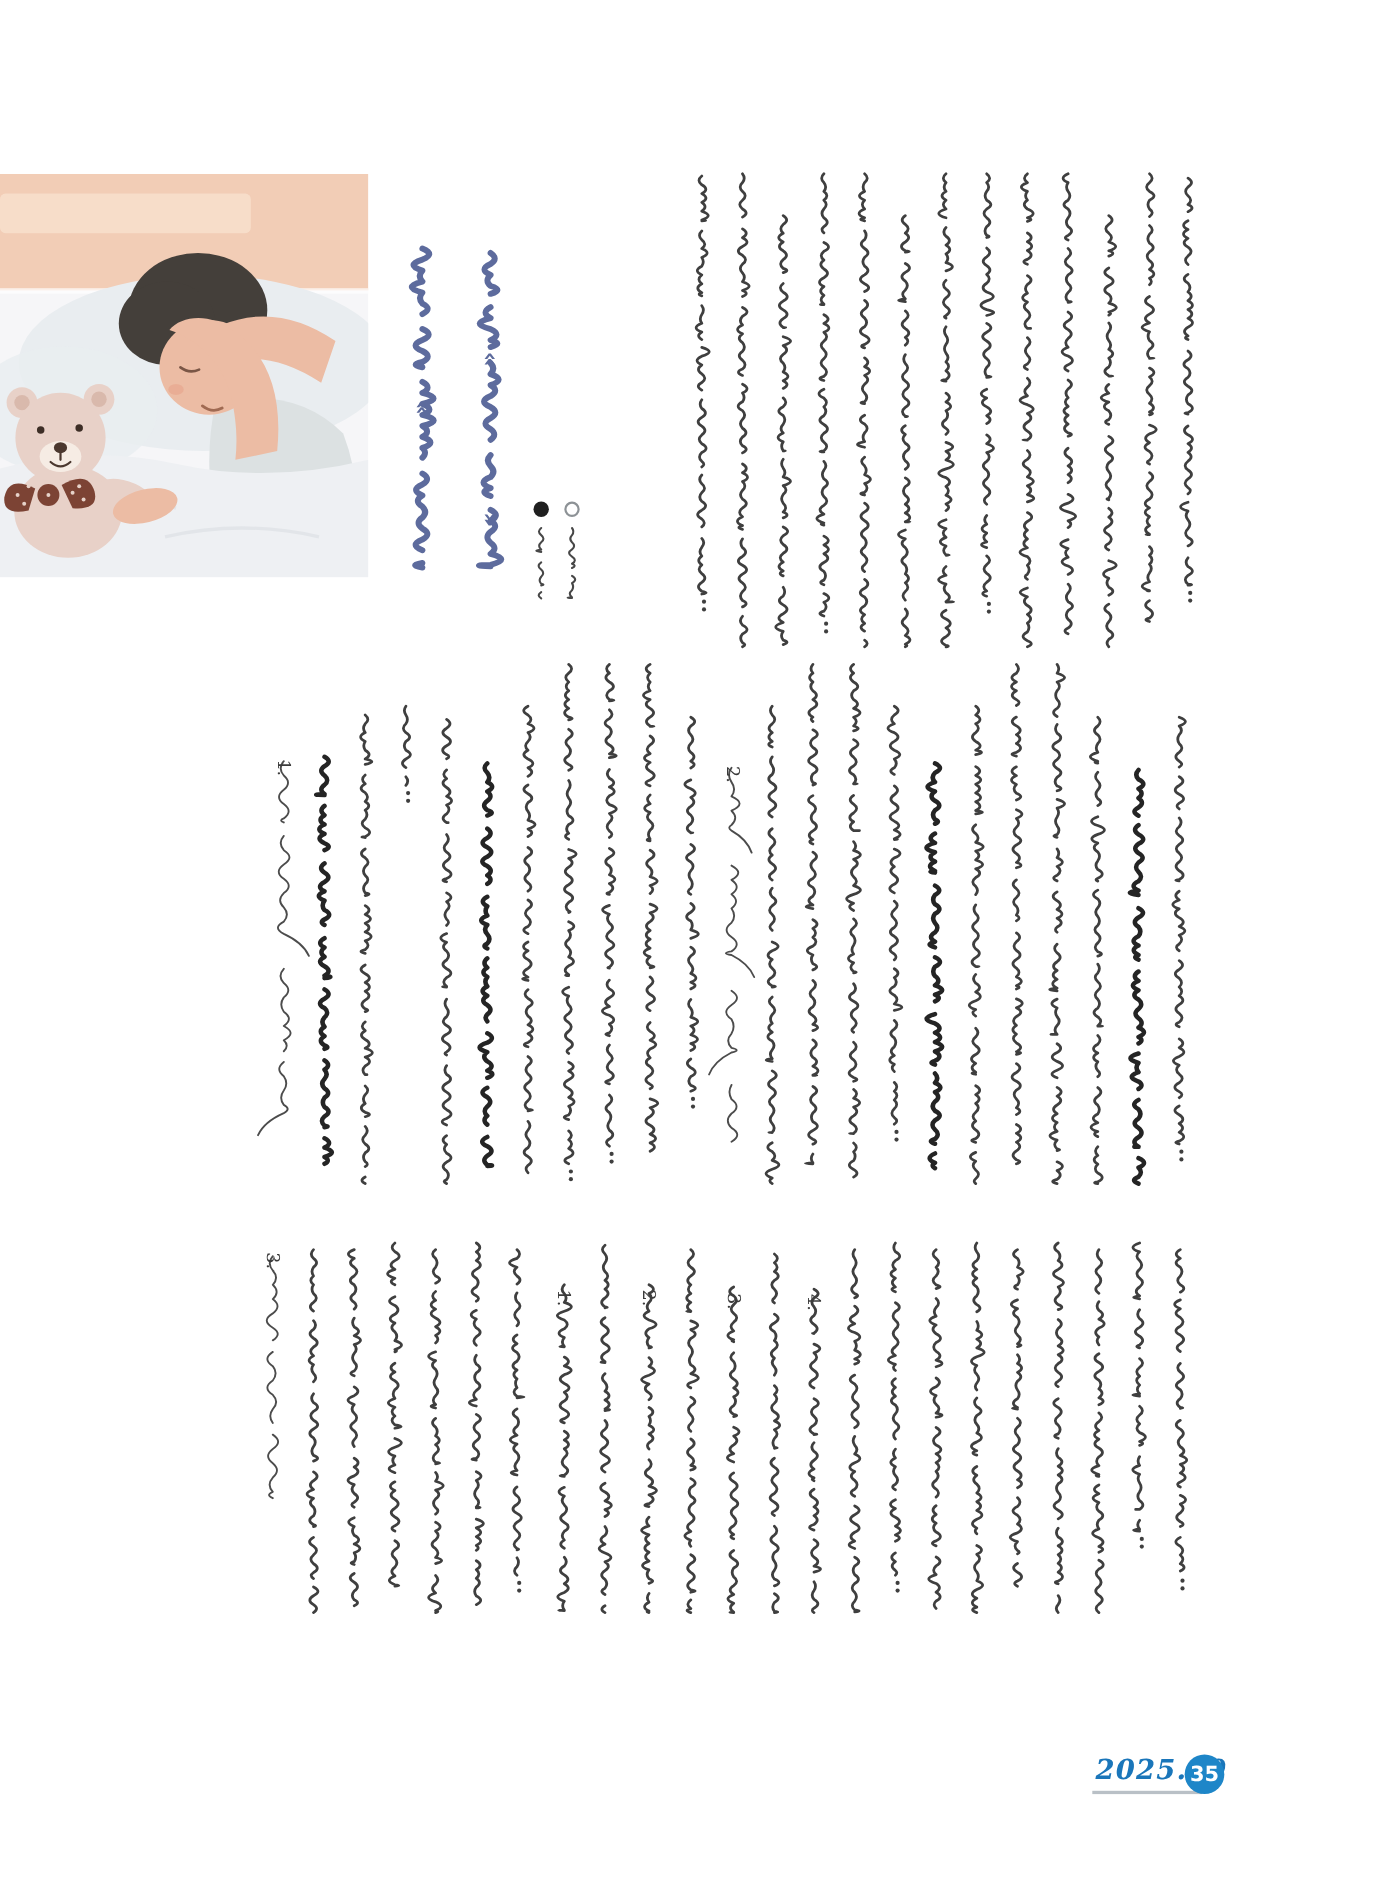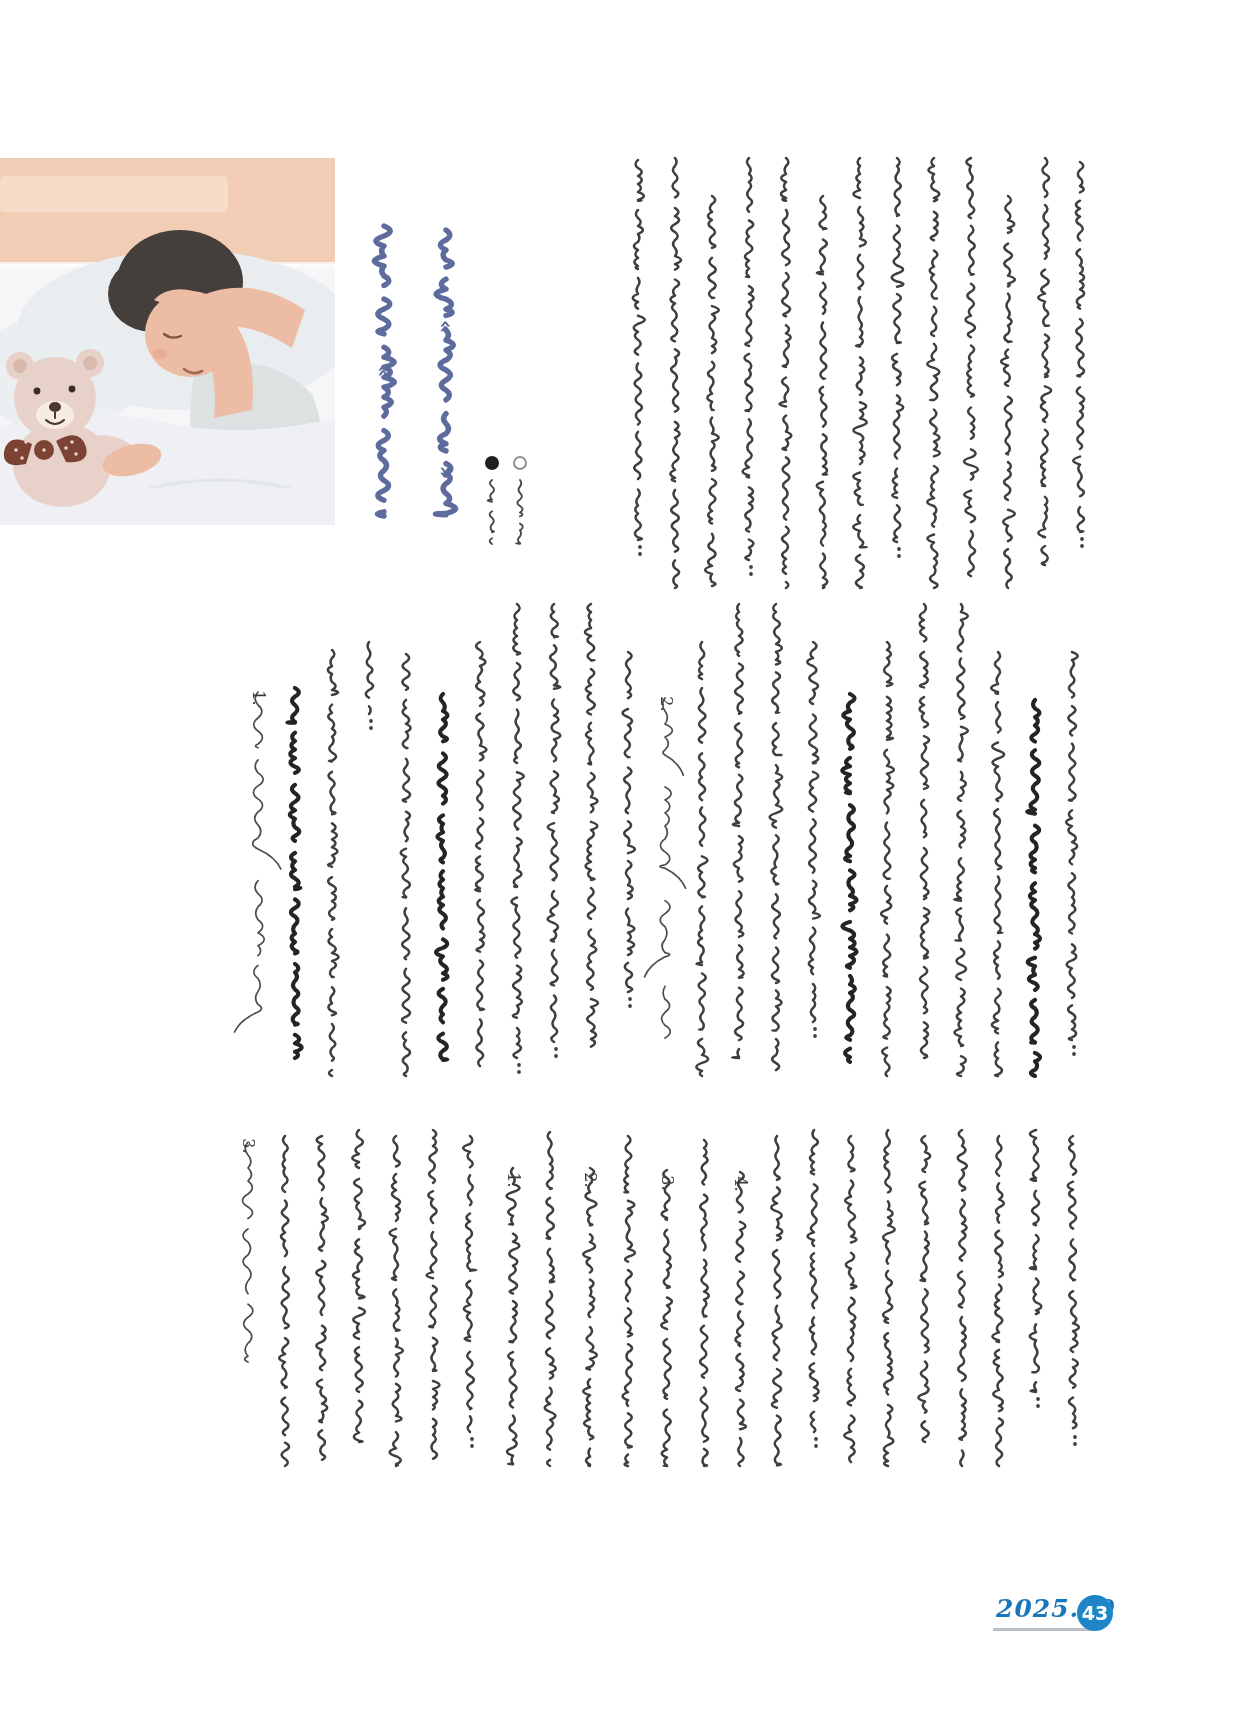--- a/index.html
+++ b/index.html
@@ -199,21 +199,21 @@
       <path d="M520,480.0 q2.5,3.3 0,6.5 q-3.0,3.3 0,6.5 q3.8,3.3 0,6.5 q-5.3,3.3 0,6.5 q5.2,3.3 0,6.5 q4.9,1.9 0,3.9 M520,523.6 q5.7,3.3 0,6.5 q2.0,3.3 0,6.5 q-4.0,3.3 0,6.5 q-7.9,0.3 0,0.6" class="col-small"></path>
     </svg>
 
   <div id="bullet-filled" class="bullet" style="left: 485px; top: 456px;"></div>
   <div id="bullet-hollow" class="bullet" style="left: 513px; top: 456px;"></div>
 
   <div id="footer">
     <div id="issue-date">2025.09</div>
     <div id="footer-rule"></div>
     <div id="page-circle">
-      <span id="page-number">43</span>
+      <span id="page-number">35</span>
     </div>
   </div>
 
 <div class="numeral" style="left: 250px; top: 690px;">1.</div>
     <div class="numeral" style="left: 658px; top: 696px;">2.</div>
     <div class="numeral" style="left: 240px; top: 1138px;">3.</div>
     <div class="numeral" style="left: 505px; top: 1172px;">1.</div>
     <div class="numeral" style="left: 582px; top: 1172px;">2.</div>
     <div class="numeral" style="left: 659px; top: 1175px;">3.</div>
     <div class="numeral" style="left: 732px; top: 1176px;">4.</div>

